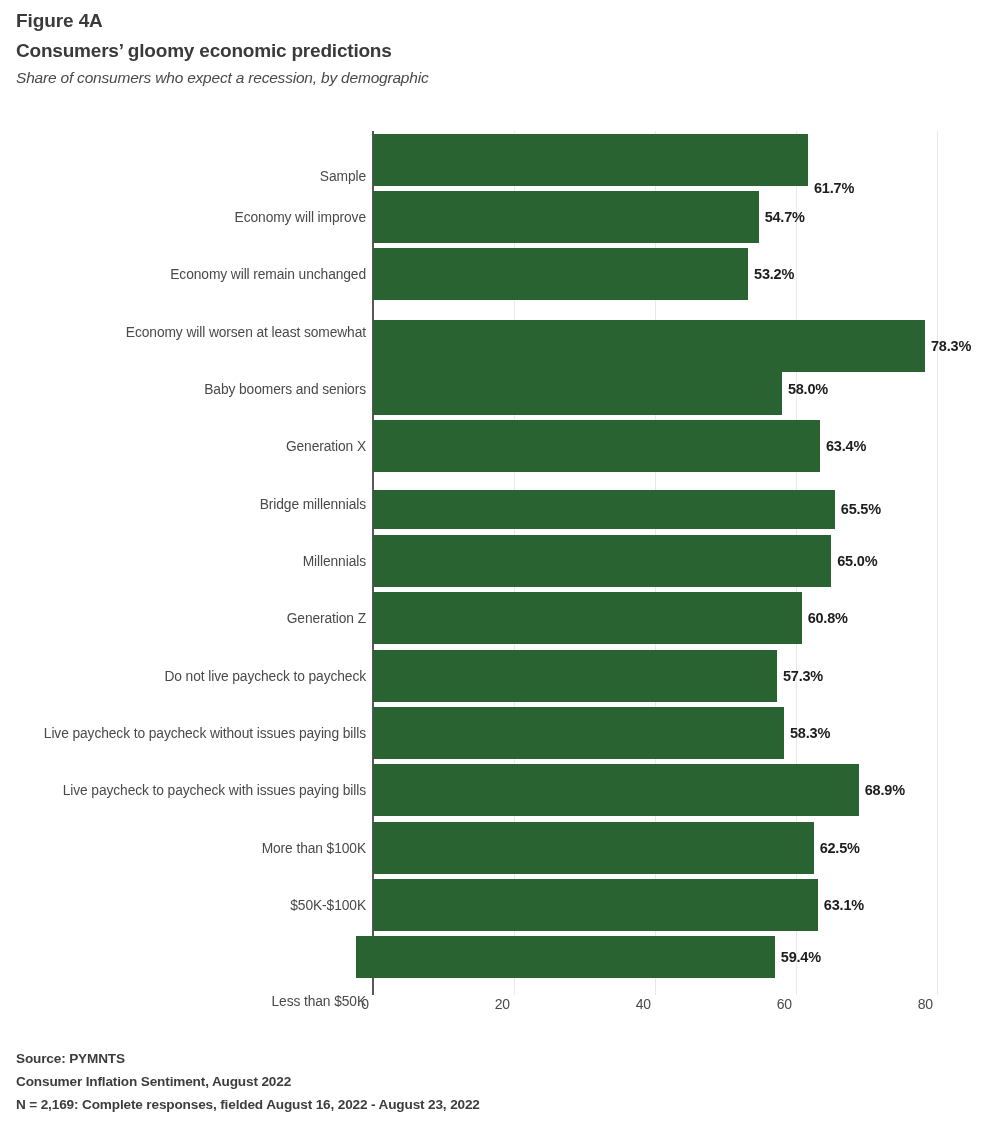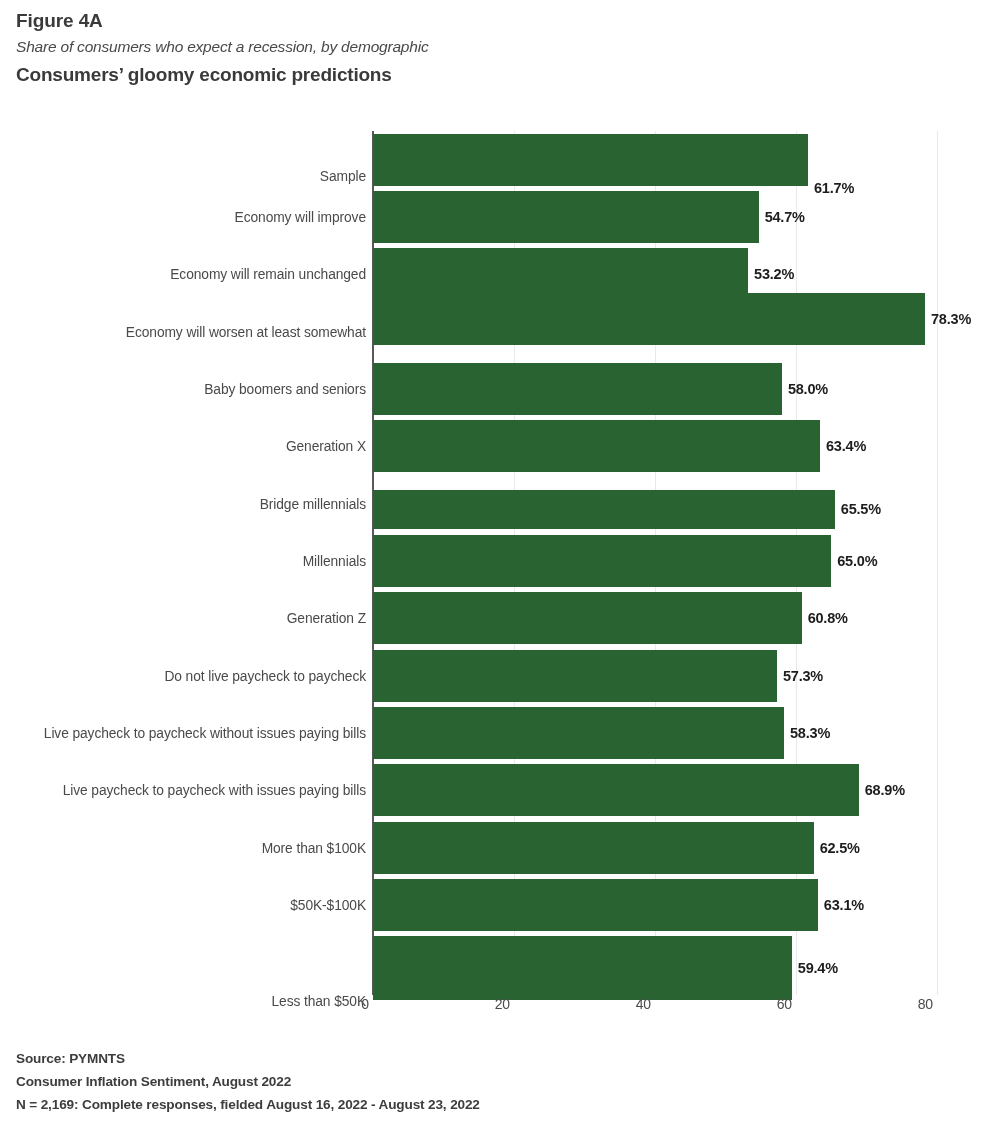--- a/index.html
+++ b/index.html
@@ -133,22 +133,22 @@
     color: #3d3d3d;
     line-height: 23px;
     letter-spacing: -0.15px;
   }
 </style>
 </head>
 <body>
 
 <div id="header">
   <div id="fig-number">Figure 4A</div>
+  <div id="fig-title">Consumers’ gloomy economic predictions</div>
   <div id="fig-subtitle">Share of consumers who expect a recession, by demographic</div>
-  <div id="fig-title">Consumers’ gloomy economic predictions</div>
 </div>
 
 <div id="chart">
   <div id="gridlines">
       <div class="gridline" style="left: 514px; top: 131px;"></div>
       <div class="gridline" style="left: 655px; top: 131px;"></div>
       <div class="gridline" style="left: 796px; top: 131px;"></div>
       <div class="gridline" style="left: 937px; top: 131px;"></div>
     </div>
   <div class="yaxis-spine"></div>
@@ -158,21 +158,21 @@
         <div class="bar-value" style="left: 440.985px; margin-top: 28px;">61.7%</div>
       </div>
       <div class="bar-row" style="left: 373px; top: 190.833px; height: 52.3333px;">
         <div class="bar" style="width: 385.635px; background: rgb(42, 99, 50);"></div>
         <div class="bar-value" style="left: 391.635px;">54.7%</div>
       </div>
       <div class="bar-row" style="left: 373px; top: 248.167px; height: 52.3333px;">
         <div class="bar" style="width: 375.06px; background: rgb(42, 99, 50);"></div>
         <div class="bar-value" style="left: 381.06px;">53.2%</div>
       </div>
-      <div class="bar-row" style="left: 373px; top: 293px; height: 52.3333px;">
+      <div class="bar-row" style="left: 373px; top: 320px; height: 52.3333px;">
         <div class="bar" style="width: 552.015px; background: rgb(42, 99, 50);"></div>
         <div class="bar-value" style="left: 558.015px;">78.3%</div>
       </div>
       <div class="bar-row" style="left: 373px; top: 362.833px; height: 52.3333px;">
         <div class="bar" style="width: 408.9px; background: rgb(42, 99, 50);"></div>
         <div class="bar-value" style="left: 414.9px;">58.0%</div>
       </div>
       <div class="bar-row" style="left: 373px; top: 420.167px; height: 52.3333px;">
         <div class="bar" style="width: 446.97px; background: rgb(42, 99, 50);"></div>
         <div class="bar-value" style="left: 452.97px;">63.4%</div>
@@ -202,21 +202,21 @@
         <div class="bar-value" style="left: 491.745px;">68.9%</div>
       </div>
       <div class="bar-row" style="left: 373px; top: 821.5px; height: 52.3333px;">
         <div class="bar" style="width: 440.625px; background: rgb(42, 99, 50);"></div>
         <div class="bar-value" style="left: 446.625px;">62.5%</div>
       </div>
       <div class="bar-row" style="left: 373px; top: 878.833px; height: 52.3333px;">
         <div class="bar" style="width: 444.855px; background: rgb(42, 99, 50);"></div>
         <div class="bar-value" style="left: 450.855px;">63.1%</div>
       </div>
-      <div class="bar-row" style="left: 373px; top: 936.167px; height: 64px;">
+      <div class="bar-row" style="left: 356px; top: 936.167px; height: 42px;">
         <div class="bar" style="width: 418.77px; background: rgb(42, 99, 50);"></div>
         <div class="bar-value" style="left: 424.77px;">59.4%</div>
       </div>
     </div>
   <div id="catlabels">
       <div class="cat-label-wrap" style="top: 150px; height: 52.3333px;">
         <div class="cat-label">Sample</div>
       </div>
       <div class="cat-label-wrap" style="top: 190.833px; height: 52.3333px;">
         <div class="cat-label">Economy will improve</div>

